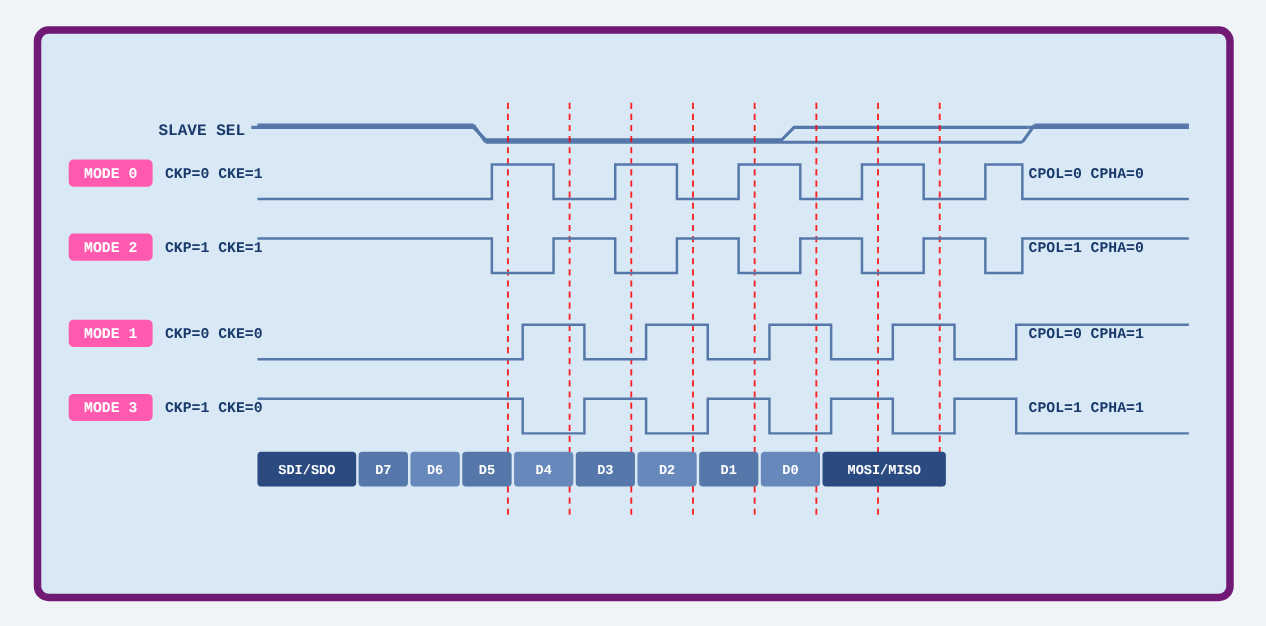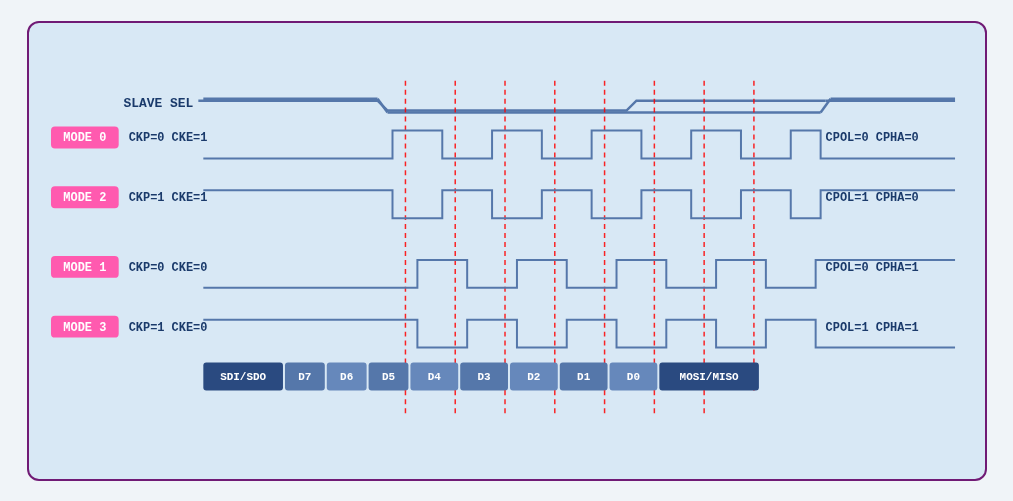--- a/index.html
+++ b/index.html
@@ -9,21 +9,21 @@
       background: #f0f4f8;
       font-family: 'Courier New', Courier, monospace;
       display: flex;
       align-items: center;
       justify-content: center;
     }
     .outer {
       width: 960px;
       height: 460px;
       background: #d8e8f5;
-      border: 2px solid #701a75;
+      border: 6px solid #701a75;
       border-radius: 12px;
       padding: 18px 20px 14px 20px;
       display: flex;
       flex-direction: column;
       gap: 0;
     }
     .diagram-area {
       flex: 1;
       position: relative;
       overflow: hidden;

